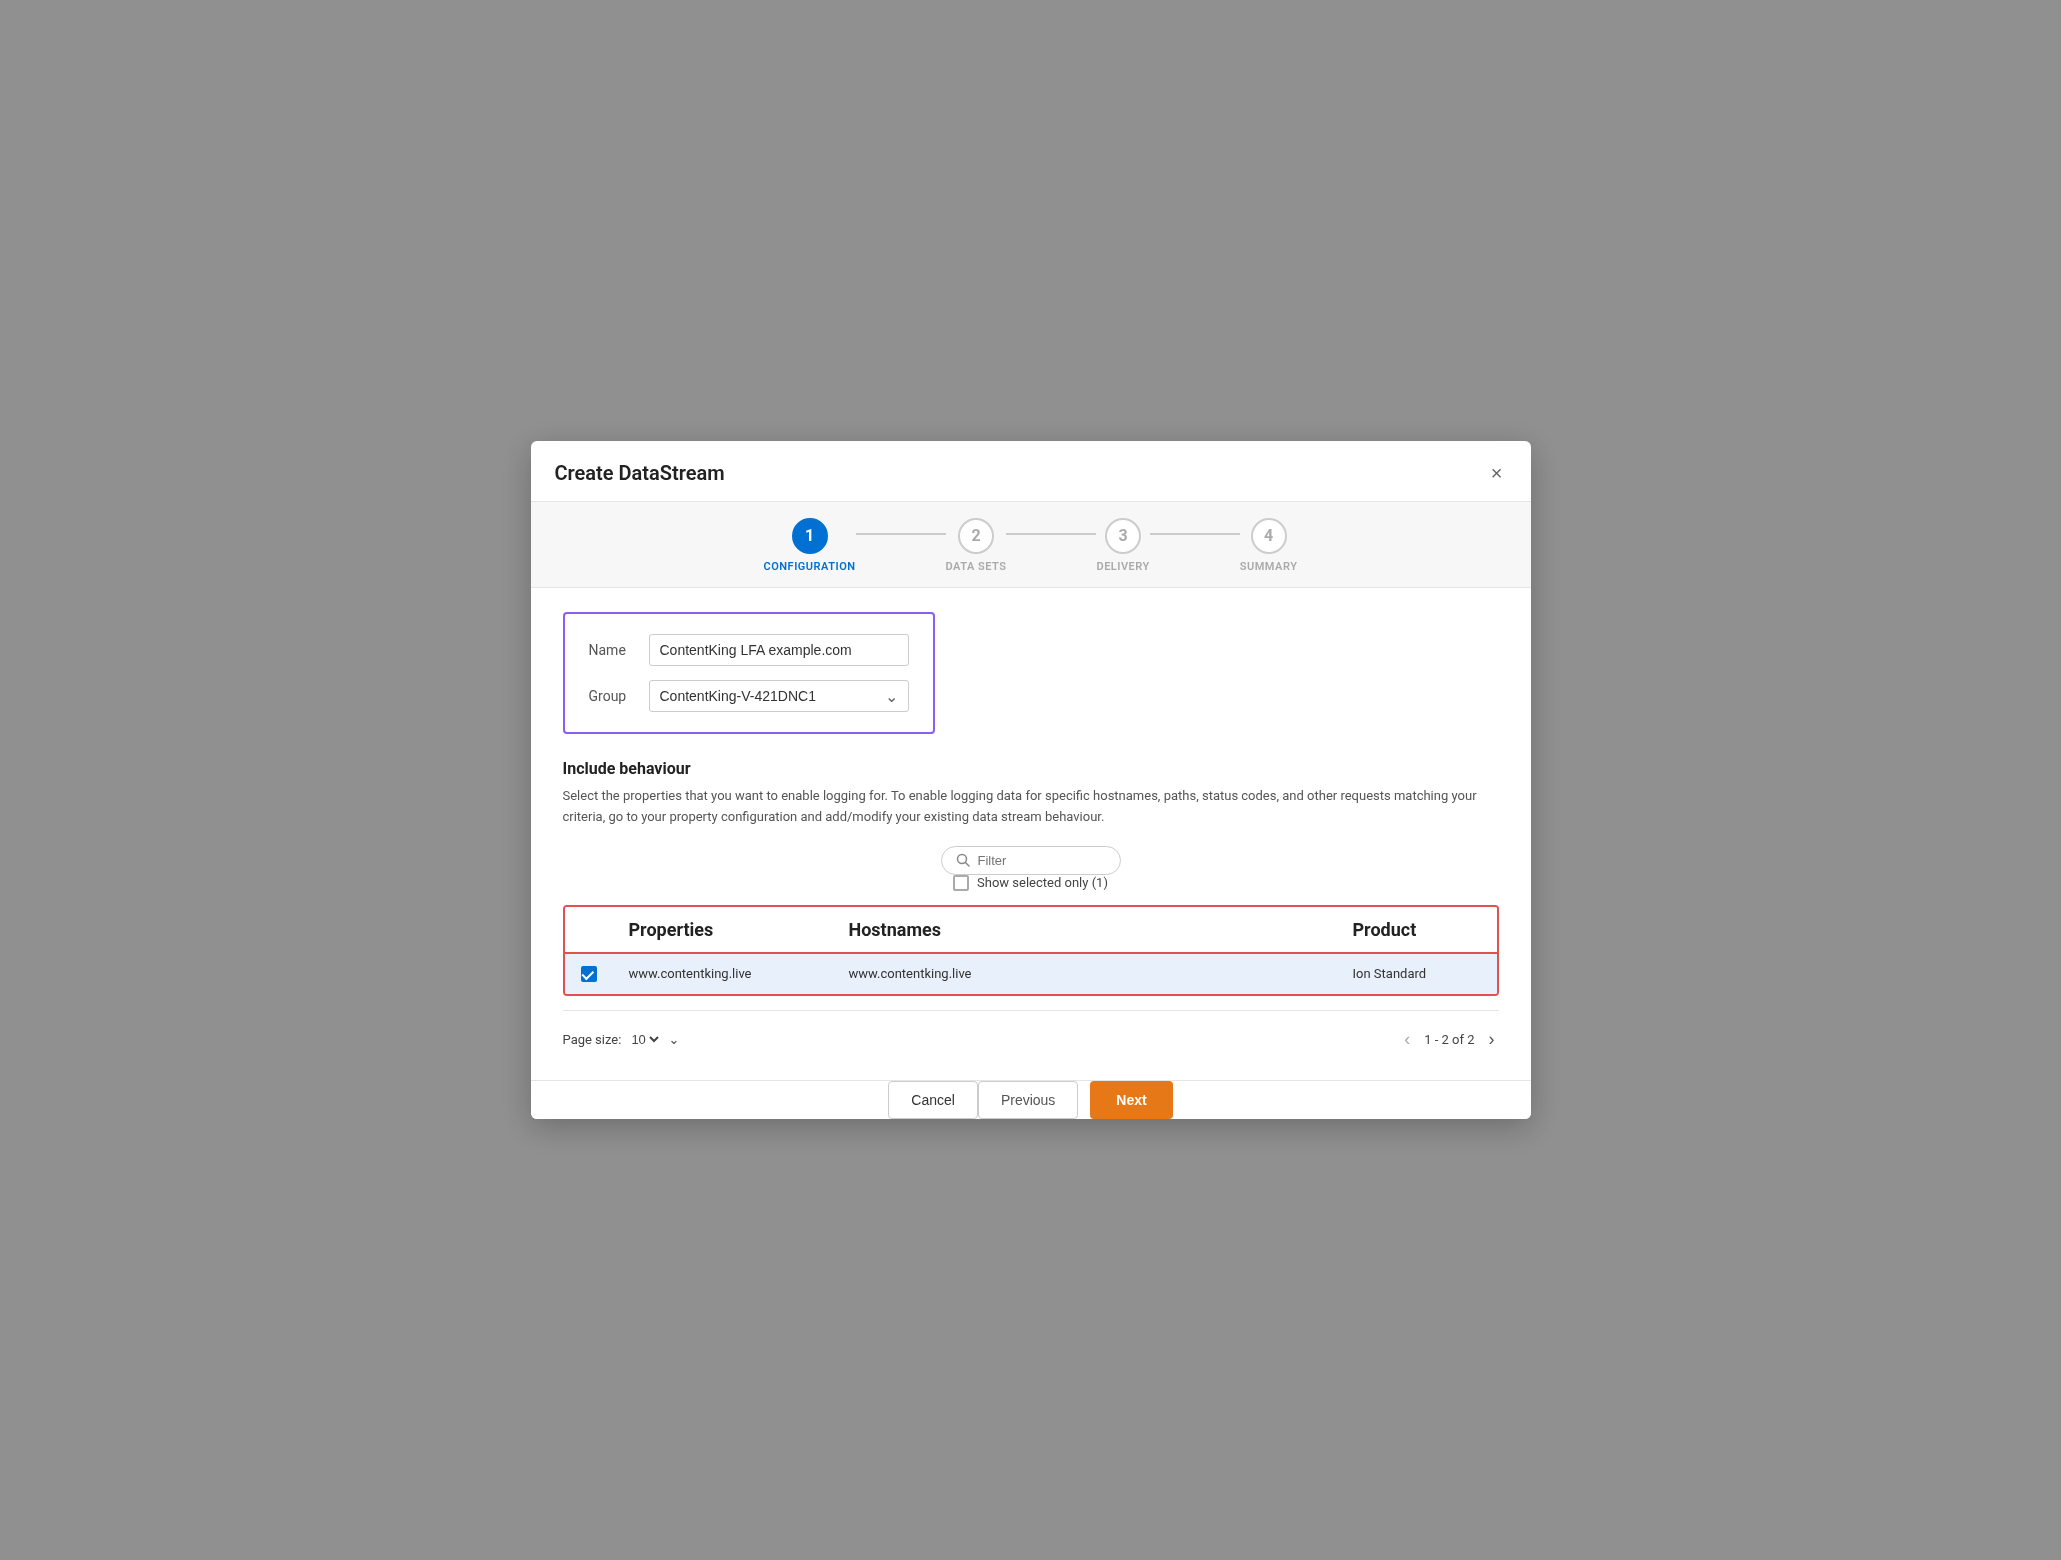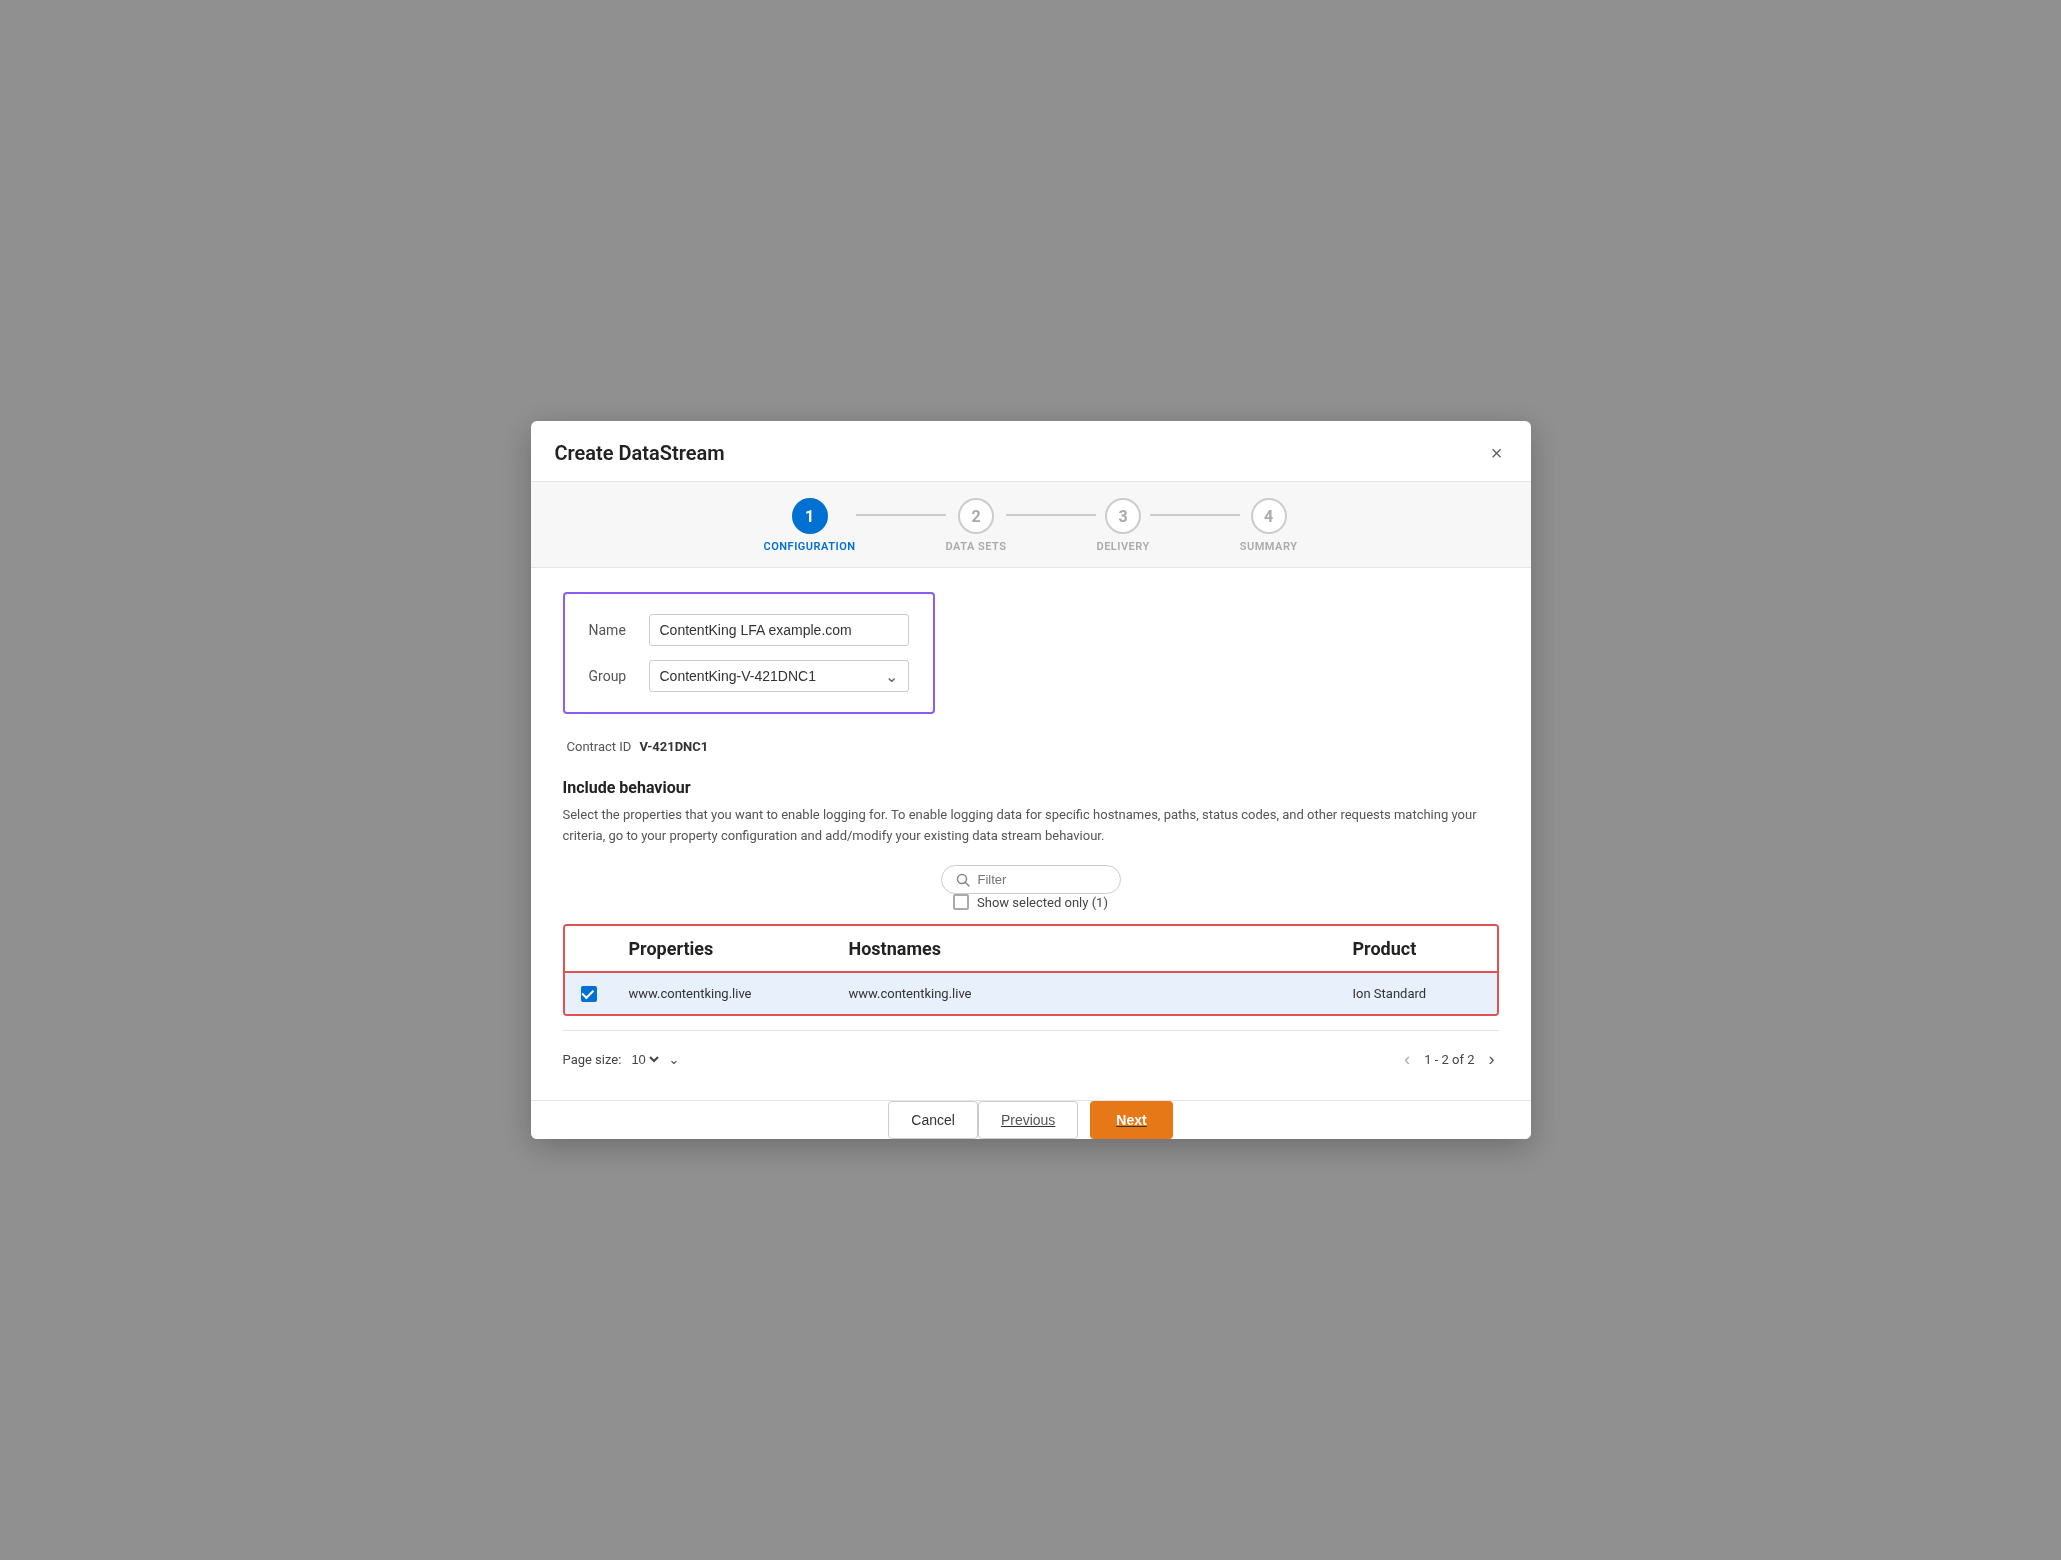--- a/index.html
+++ b/index.html
@@ -362,21 +362,20 @@
       border: 1px solid #ccc;
       border-radius: 4px;
       padding: 10px 22px;
       font-size: 14px;
       cursor: pointer;
       color: #333;
     }
     .footer-right {
       display: flex;
       gap: 12px;
-      text-decoration: underline;
     }
     .btn-previous {
       background: #fff;
       border: 1px solid #ccc;
       border-radius: 4px;
       padding: 10px 22px;
       font-size: 14px;
       cursor: pointer;
       color: #555;
     }
@@ -451,24 +450,20 @@
           <div class="form-select-wrapper">
             <select class="form-select">
               <option>ContentKing-V-421DNC1</option>
             </select>
             <span class="select-arrow">⌄</span>
           </div>
         </div>
       </div>
 
       
-      <div class="contract-row">
-        <span>Contract ID</span>
-        <span class="contract-id-val">V-421DNC1</span>
-      </div>
 
       
       <div class="section-title">Include behaviour</div>
       <div class="section-desc">Select the properties that you want to enable logging for. To enable logging data for specific hostnames, paths, status codes, and other requests matching your criteria, go to your property configuration and add/modify your existing data stream behaviour.</div>
 
       
       <div class="filter-row">
         <div class="filter-input-wrapper">
           <svg class="search-icon-svg" width="14" height="14" viewBox="0 0 14 14" fill="none">
             <circle cx="6" cy="6" r="4.5" stroke="#888" stroke-width="1.5"></circle>

